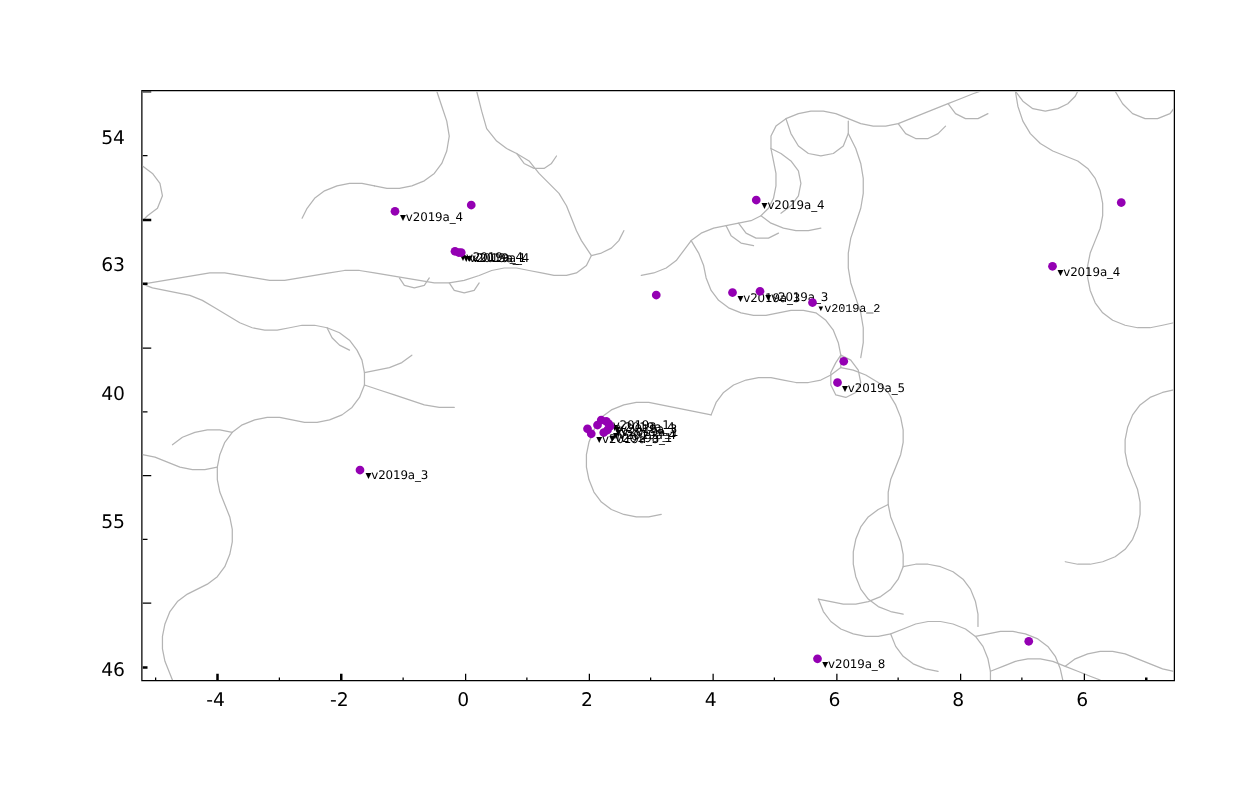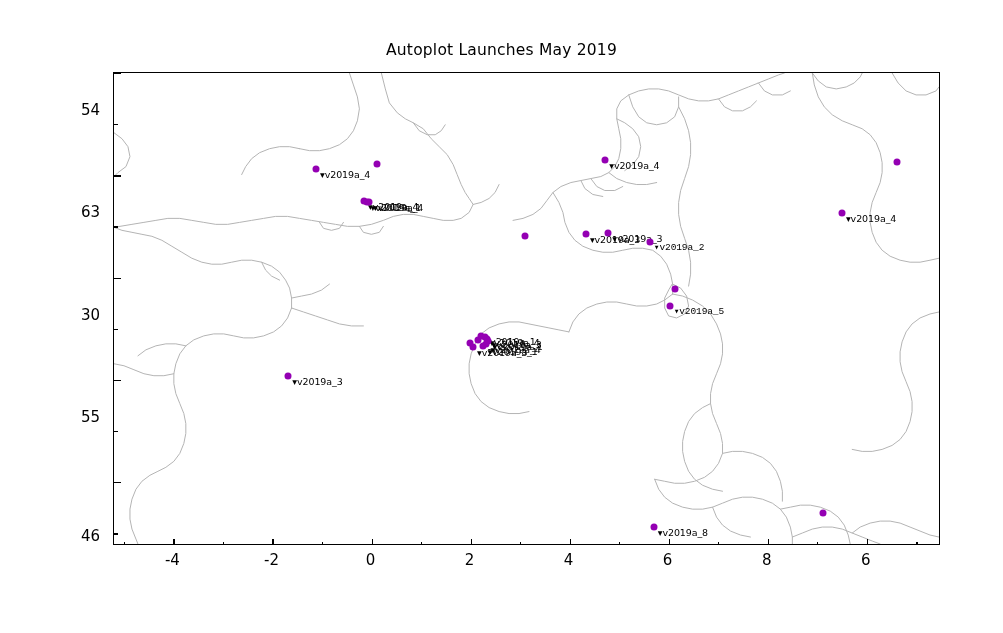--- a/index.html
+++ b/index.html
@@ -54,21 +54,20 @@
   }
   #xticklabels,#yticklabels{position:absolute;left:0;top:0;}
   #yticklabels{left:66px;}
   #xticklabels{left:113px;}
 </style>
 </head>
 <body>
 
 <div id="figure">
 
-  <div id="title">Autoplot Launches May 2019</div>
 
   <div id="axes">
 
     <svg id="mapsvg" viewBox="0 0 827 473" preserveAspectRatio="none">
       <g fill="none" stroke="#b4b4b4" stroke-width="1" stroke-linejoin="round" stroke-linecap="round">
 
         <path d="M268 0 L272 16 L276 30 L284 40 L292 46 L300 50 L310 56 L318 66 L326 74
                  L334 82 L340 92 L344 102 L348 112 L352 120 L356 126 L360 132 L356 140
                  L348 146 L340 148 L330 148 L320 146 L310 144 L300 142 L290 142 L280 144
                  L270 148 L258 152 L246 154 L234 154 L222 152 L210 150 L198 148 L186 146
@@ -187,21 +186,21 @@
         <div class="lbl" style="left: 731.958px; top: 144.599px; color: rgb(0, 0, 0);">▾v2019a_4</div>
         <div class="pt" style="left: 411.024px; top: 162.61px; background: rgb(148, 0, 179); width: 7px; height: 7px;"></div>
         <div class="pt" style="left: 471.935px; top: 161.076px; background: rgb(148, 0, 179); width: 7px; height: 7px;"></div>
         <div class="lbl" style="left: 475.935px; top: 166.076px; color: rgb(0, 0, 0);">▾v2019a_3</div>
         <div class="pt" style="left: 494.219px; top: 159.542px; background: rgb(148, 0, 179); width: 7px; height: 7px;"></div>
         <div class="lbl" style="left: 498.219px; top: 164.542px; color: rgb(0, 0, 0);">▾v2019a_3</div>
         <div class="pt" style="left: 535.817px; top: 168.746px; background: rgb(148, 0, 179); width: 7px; height: 7px;"></div>
         <div class="lbl" style="left: 539.817px; top: 173.746px; color: rgb(0, 0, 0); font-family: Liberation Mono, monospace;">▾v2019a_2</div>
         <div class="pt" style="left: 560.577px; top: 215.79px; background: rgb(148, 0, 179); width: 7px; height: 7px;"></div>
         <div class="pt" style="left: 555.625px; top: 232.665px; background: rgb(148, 0, 179); width: 7px; height: 7px;"></div>
-        <div class="lbl" style="left: 559.625px; top: 237.665px; color: rgb(0, 0, 0); font-family: Liberation Mono, monospace;">▾v2019a_5</div>
+        <div class="lbl" style="left: 559.625px; top: 237.665px; color: rgb(0, 0, 0);">▾v2019a_5</div>
         <div class="pt" style="left: 355.56px; top: 269.994px; background: rgb(148, 0, 179); width: 7px; height: 7px;"></div>
         <div class="pt" style="left: 363.979px; top: 266.925px; background: rgb(148, 0, 179); width: 7px; height: 7px;"></div>
         <div class="pt" style="left: 367.446px; top: 263.346px; background: rgb(148, 0, 179); width: 7px; height: 7px;"></div>
         <div class="lbl" style="left: 371.446px; top: 268.346px; color: rgb(0, 0, 0);">▾v2019a_1</div>
         <div class="pt" style="left: 371.407px; top: 264.369px; background: rgb(148, 0, 179); width: 7px; height: 7px;"></div>
         <div class="lbl" style="left: 375.407px; top: 269.369px; color: rgb(0, 0, 0);">▾v2019a_4</div>
         <div class="pt" style="left: 373.388px; top: 265.903px; background: rgb(148, 0, 179); width: 7px; height: 7px;"></div>
         <div class="lbl" style="left: 377.388px; top: 270.903px; color: rgb(0, 0, 0);">▾v2019a_3</div>
         <div class="pt" style="left: 374.378px; top: 267.948px; background: rgb(148, 0, 179); width: 7px; height: 7px;"></div>
         <div class="lbl" style="left: 378.378px; top: 272.948px; color: rgb(0, 0, 0);">▾v2019a_1</div>
@@ -261,18 +260,18 @@
       <div class="xlab" style="left: 257.509px;">0</div>
       <div class="xlab" style="left: 356.551px;">2</div>
       <div class="xlab" style="left: 455.593px;">4</div>
       <div class="xlab" style="left: 554.635px;">6</div>
       <div class="xlab" style="left: 653.677px;">8</div>
       <div class="xlab" style="left: 752.719px;">6</div>
     </div>
   <div id="yticklabels">
       <div class="ylab" style="top: 498px;">46</div>
       <div class="ylab" style="top: 378.811px;">55</div>
-      <div class="ylab" style="top: 276.541px;">30</div>
+      <div class="ylab" style="top: 276.541px;">40</div>
       <div class="ylab" style="top: 174.27px;">63</div>
       <div class="ylab" style="top: 72px;">54</div>
     </div>
 
 </div>
 
 </body></html>

